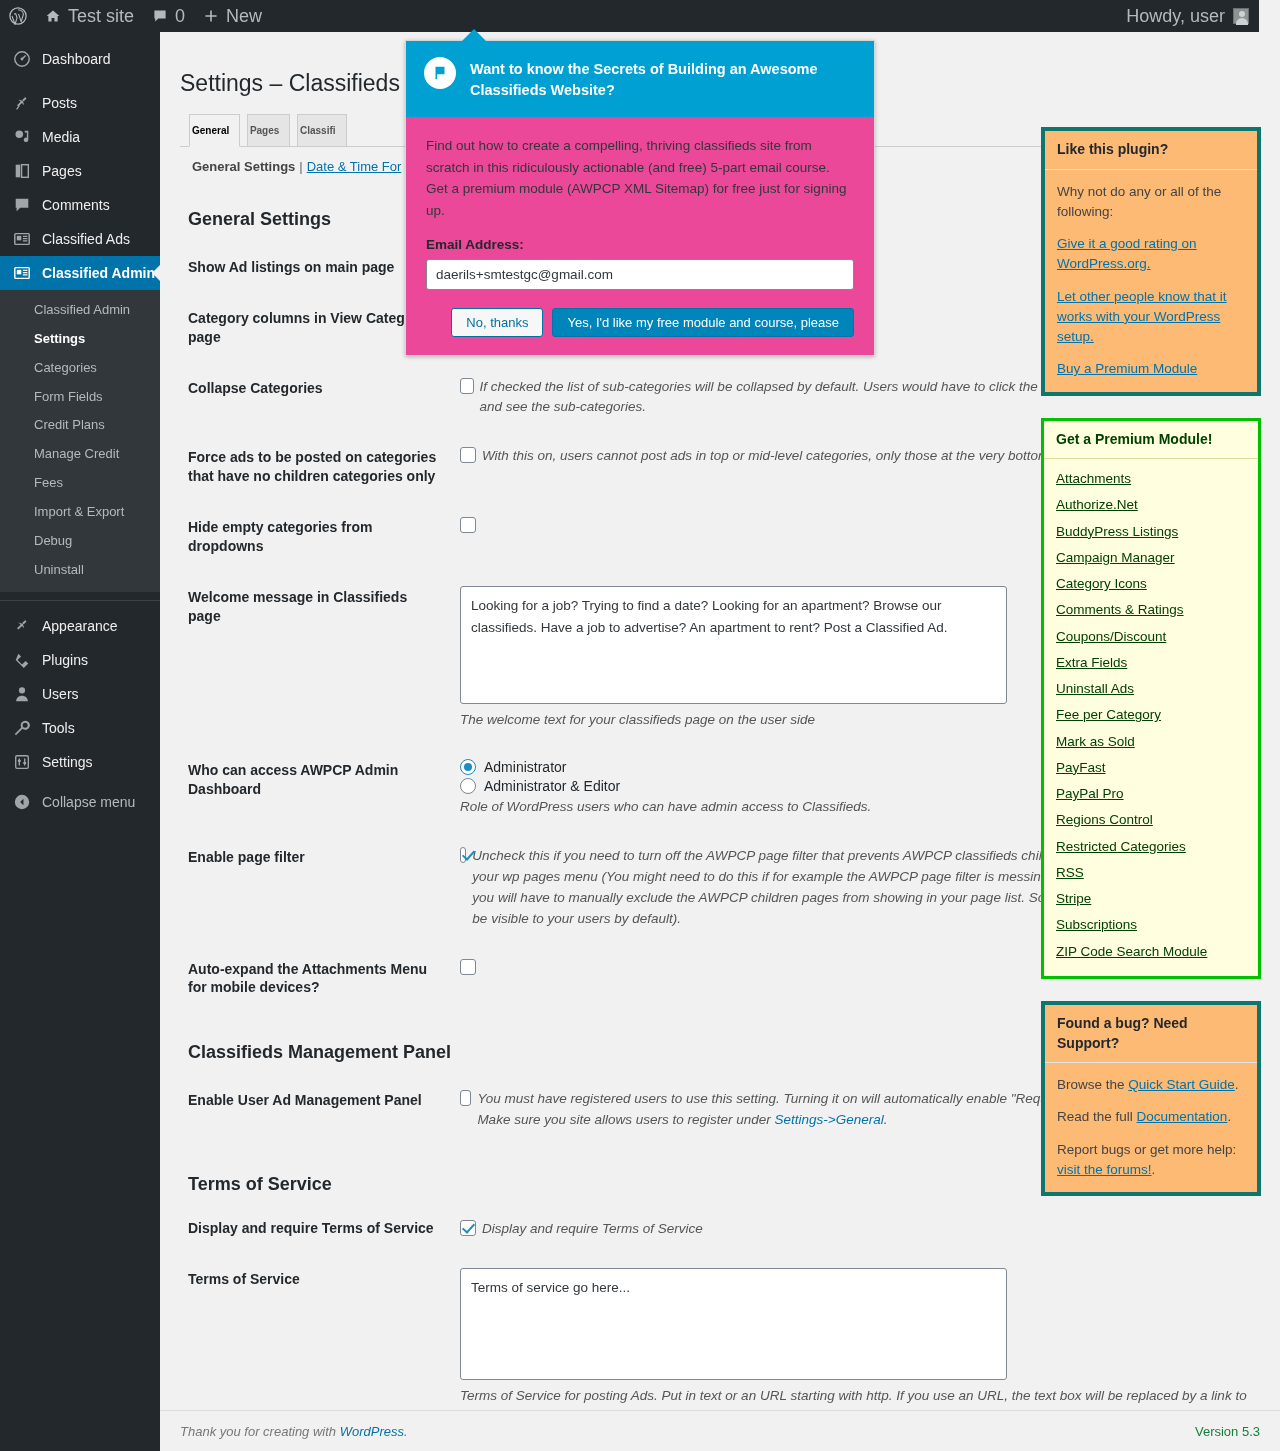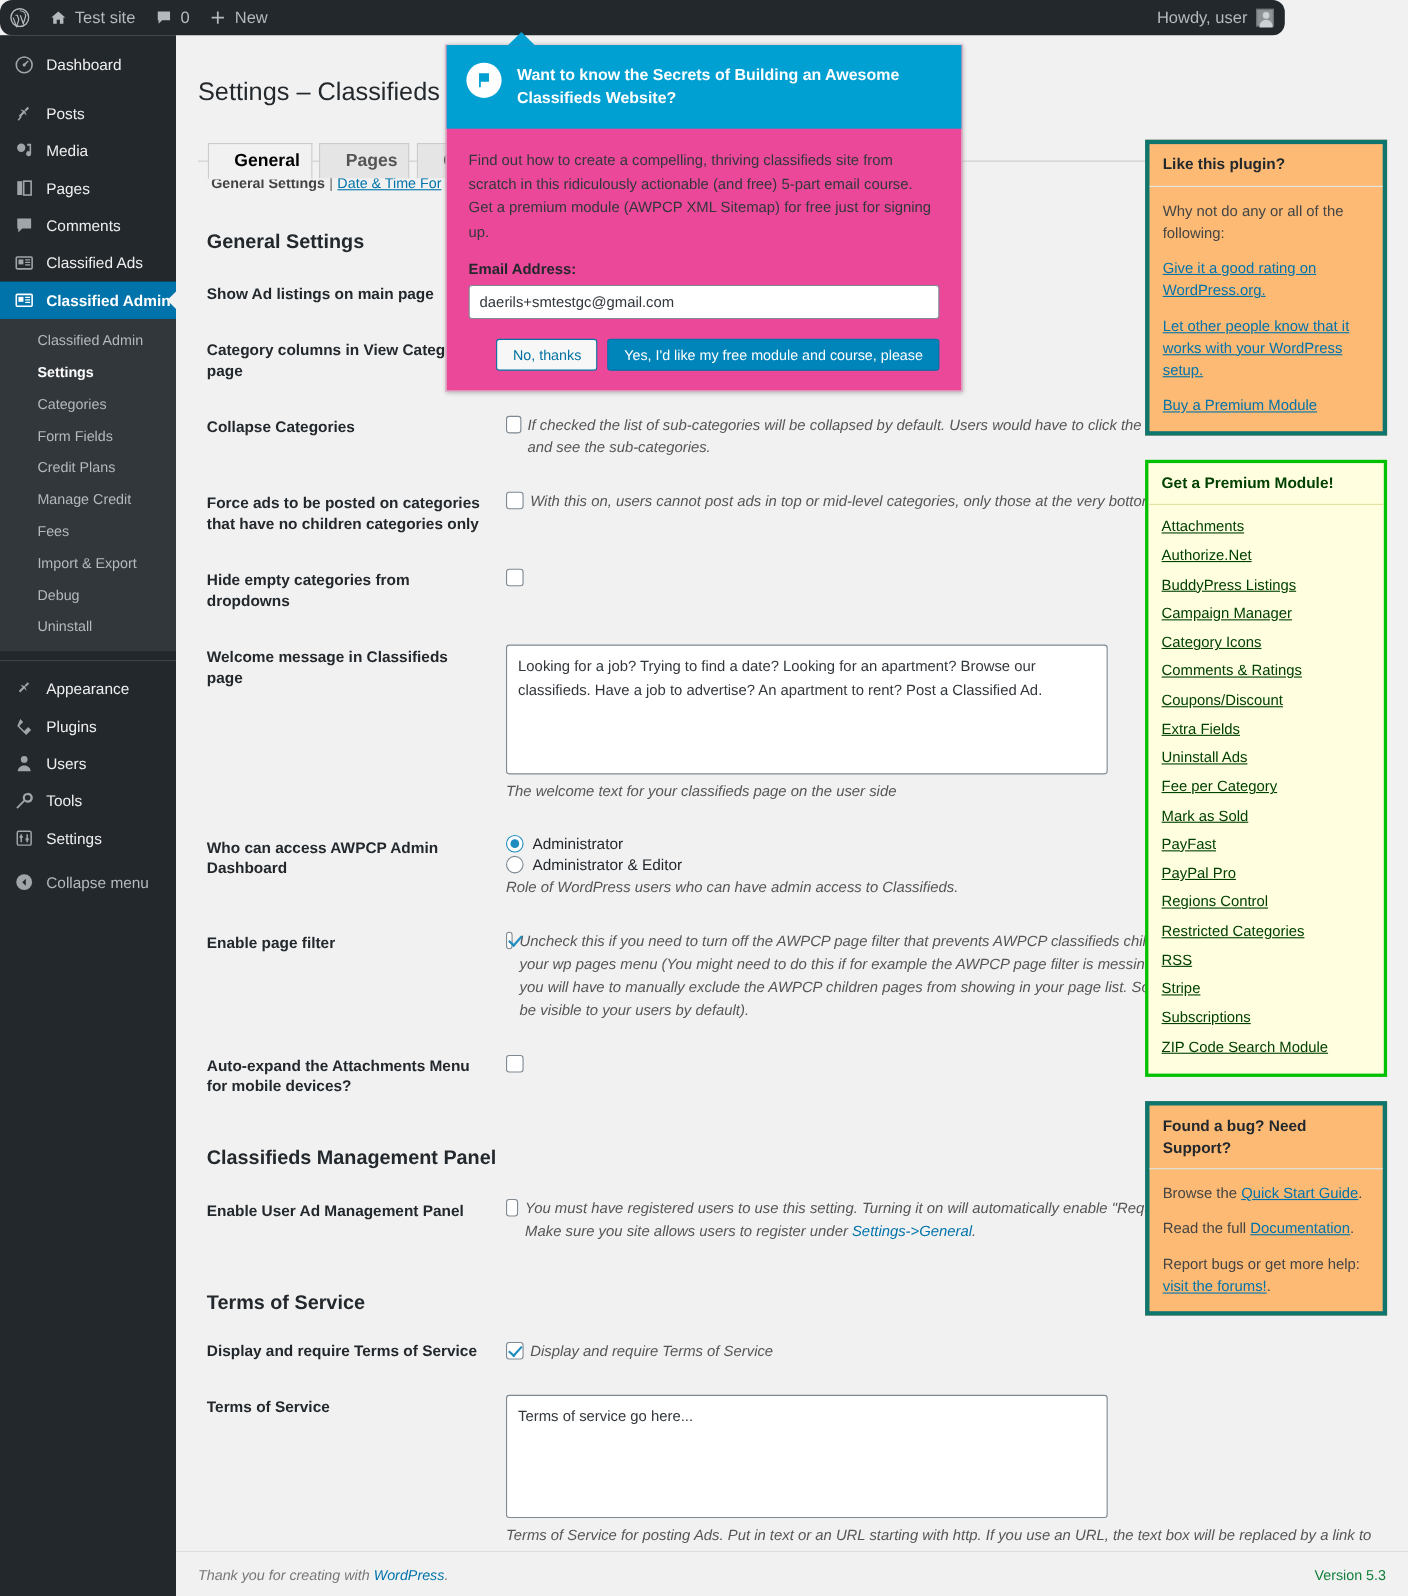--- a/index.html
+++ b/index.html
@@ -5,23 +5,23 @@
   * { box-sizing: border-box; }
   html, body { margin:0; padding:0; }
   body {
     width:1280px; height:1451px; overflow:hidden;
     font-family:"Liberation Sans", sans-serif;
     font-size:13px; color:#444; background:#f1f1f1;
   }
 
   
   #adminbar {
-    position:absolute; top:0; left:0; width:1168px; height:32px;
-    background:#23282d; color:#b4b9be; font-size:15px;
-    display:flex; align-items:center; z-index:60;border-radius:11px;
+    position:absolute; top:0; left:0; width:1259px; height:32px;
+    background:#23282d; color:#b4b9be; font-size:18px;
+    display:flex; align-items:center; z-index:60;
   }
   .ab-item { display:flex; align-items:center; height:32px; padding:0 9px; color:#b4b9be; gap:7px; }
   .ab-item svg { display:block; }
   .ab-right { margin-left:auto; display:flex; align-items:center; padding-right:10px; gap:8px; }
   .avatar { width:16px; height:16px; background:#8e9396; border:1px solid #6b7073; position:relative; }
   .avatar:before { content:""; position:absolute; left:5px; top:2px; width:6px; height:6px; border-radius:50%; background:#cdd2d4; }
   .avatar:after  { content:""; position:absolute; left:2px; top:9px; width:12px; height:7px; border-radius:6px 6px 0 0; background:#cdd2d4; }
 
   
   #sidebar {
@@ -50,22 +50,22 @@
 
   
   #content { position:absolute; top:32px; left:160px; width:1120px; height:1419px; background:#f1f1f1; }
   .wrap { padding:10px 20px 0 20px; position:relative; }
   h1.page-title { font-size:23px; font-weight:400; color:#23282d; margin:18px 0 10px 0; line-height:1.3; padding:9px 0 4px 0; }
 
   
   .nav-tabs { border-bottom:1px solid #ccc; margin:0 0 0 0; padding-left:9px; height:34px; position:relative; }
   .nav-tab {
     display:inline-block; background:#e5e5e5; border:1px solid #ccc; border-bottom:none;
-    padding:6px 10px 5px 23px; font-size:16px; color:#555; margin-right:3px; line-height:20px;
-    position:relative; top:17px; font-weight:600;
+    padding:6px 10px 5px 2px; font-size:10px; color:#555; margin-right:3px; line-height:20px;
+    position:relative; top:1px; font-weight:600;
   }
   .nav-tab.active { background:#f1f1f1; border-bottom:1px solid #f1f1f1; color:#000; }
 
   .subsub { padding:12px 0 6px 12px; font-size:13px; font-weight:600; color:#444; }
   .subsub a { color:#0073aa; text-decoration:underline; font-weight:400; }
   .subsub .sep { color:#666; font-weight:400; padding:0 4px; }
 
   h2.section { font-size:18px; font-weight:600; color:#23282d; margin:20px 0 8px 8px; padding:9px 0 4px 0; }
 
   

